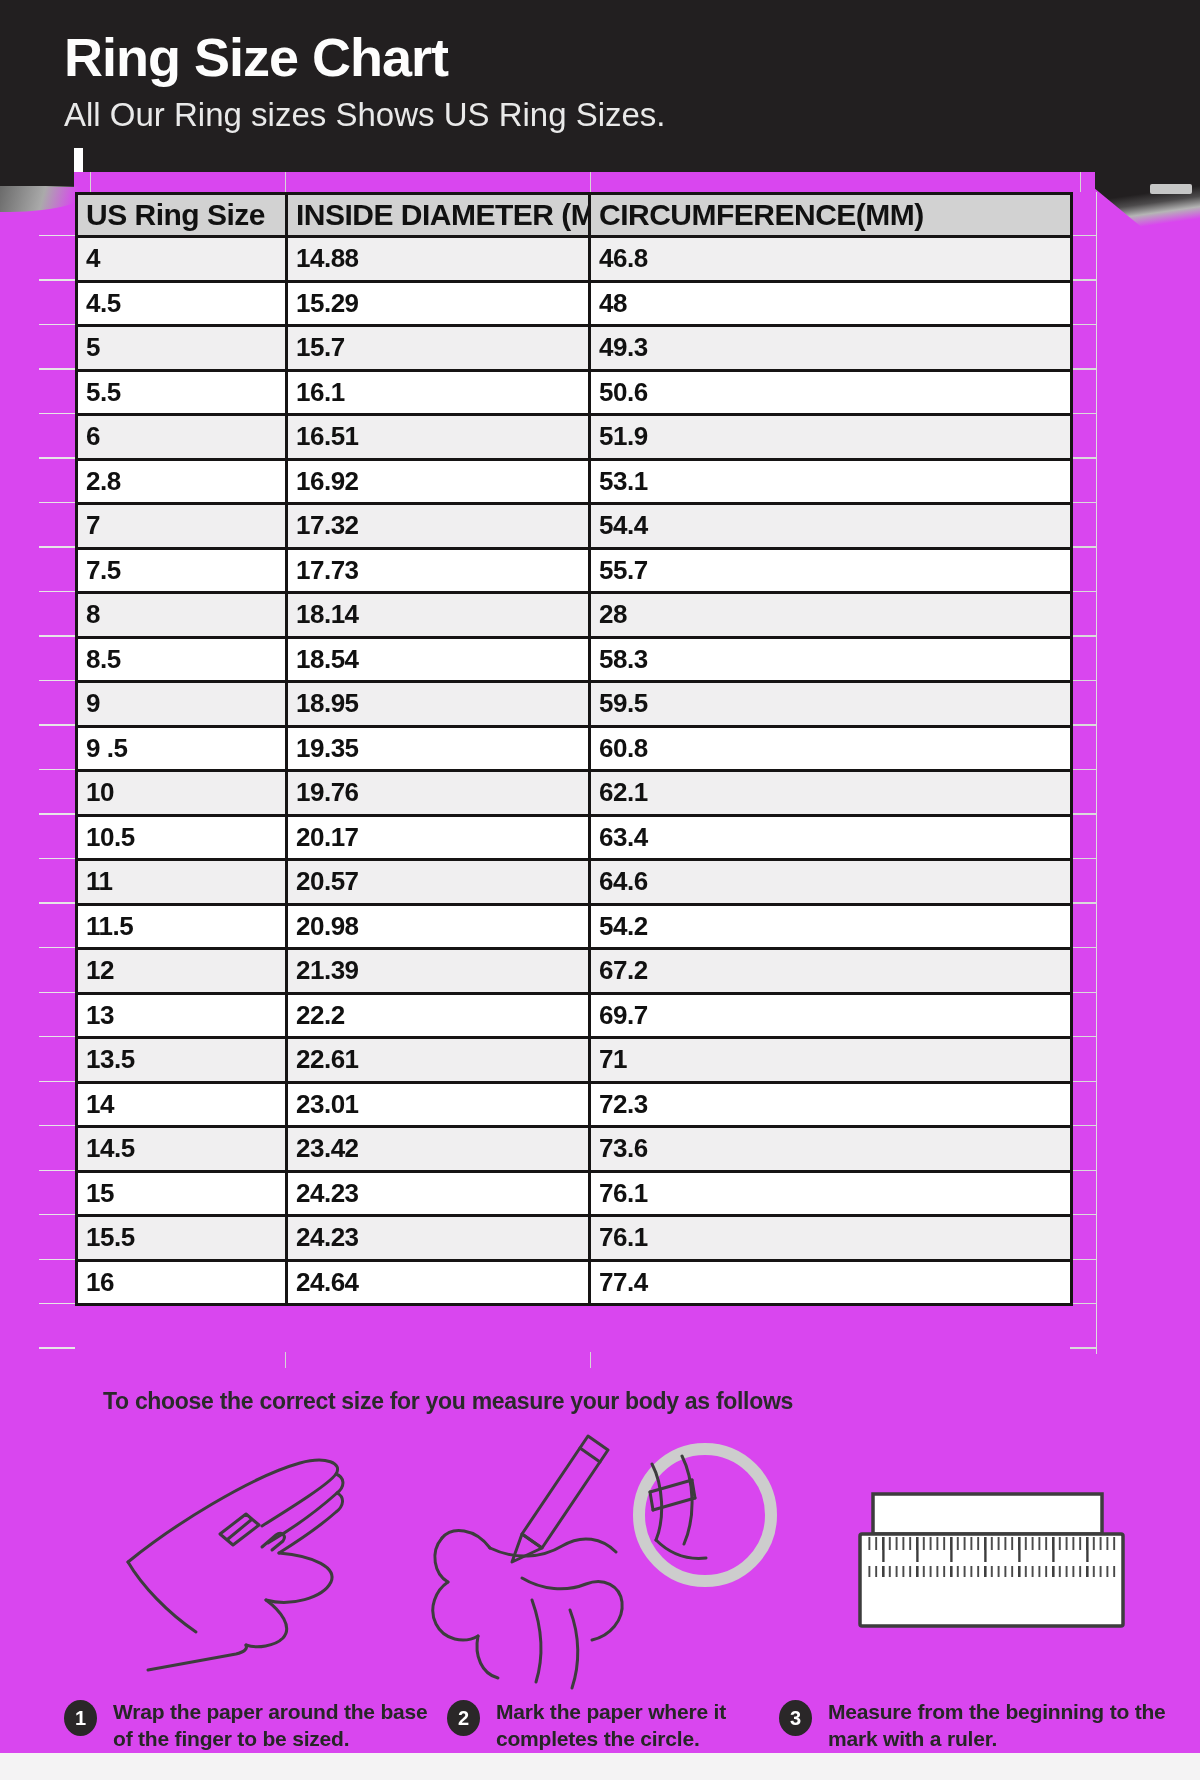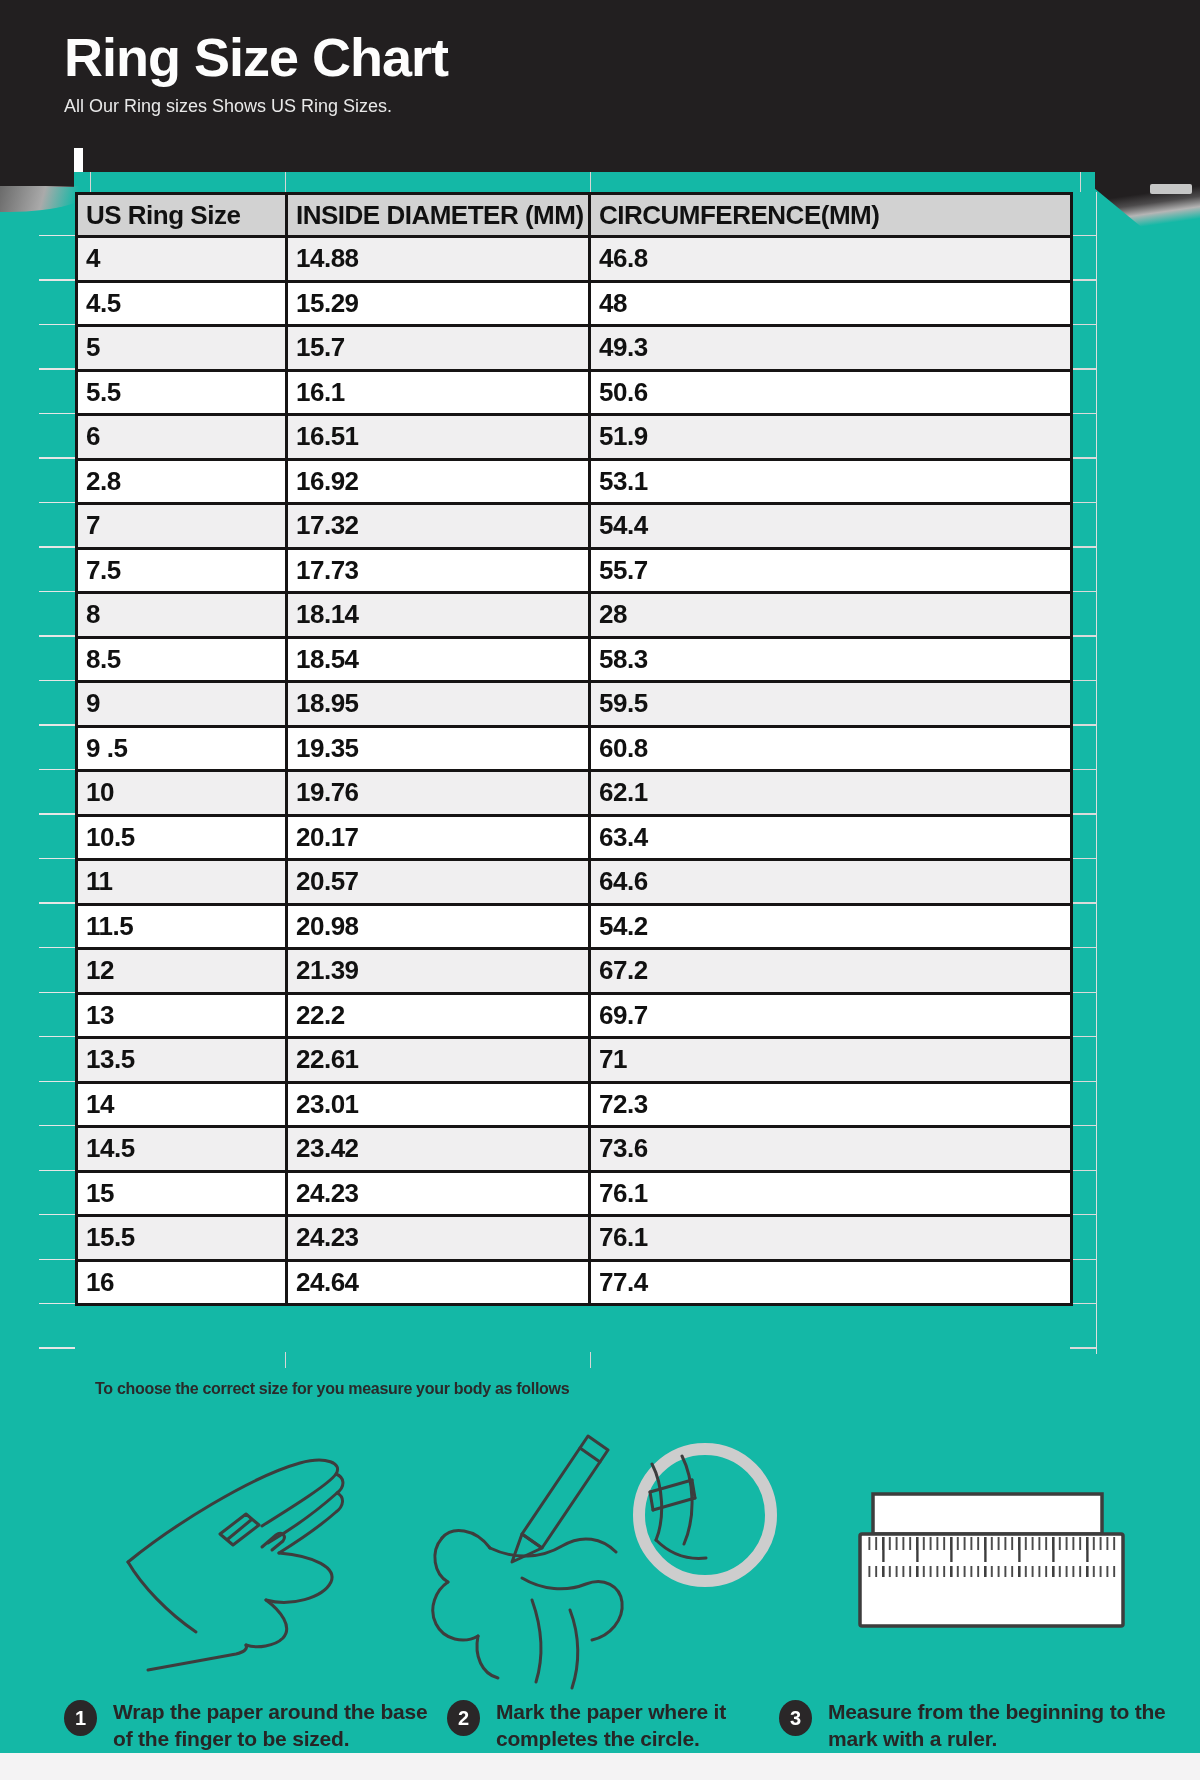--- a/index.html
+++ b/index.html
@@ -1,24 +1,24 @@
 <!DOCTYPE html>
 <html><head>
 <meta charset="utf-8">
 <style>
   html,body{margin:0;padding:0;background:#fff;}
   body{width:1200px;height:1780px;font-family:"Liberation Sans",sans-serif;}
-  #screen{position:relative;width:1200px;height:1780px;overflow:hidden;background:#14b8a6;}
+  #screen{position:relative;width:1200px;height:1780px;overflow:hidden;background:#d946ef;}
 
   
   .banner{position:absolute;left:0;top:0;width:1200px;height:172px;background:#221f20;}
   .banner h1{position:absolute;left:64px;top:26px;margin:0;color:#fdfdfd;
              font-size:54px;font-weight:700;letter-spacing:-1px;}
   .banner p{position:absolute;left:64px;top:96px;margin:0;color:#e9e9e9;
-            font-size:18px;font-weight:500;letter-spacing:0;}
+            font-size:33px;font-weight:500;letter-spacing:0;}
   .banner-stub{position:absolute;left:0;top:172px;width:74px;height:15px;background:#221f20;}
   .banner-swoosh{position:absolute;left:0;top:186px;width:95px;height:26px;
                  background:linear-gradient(105deg,#6a6a6a 0%,#aaa 45%,rgba(255,255,255,0) 78%);
                  border-bottom-right-radius:90% 100%;}
   .banner-notch{position:absolute;left:74px;top:148px;width:9px;height:24px;background:#fff;}
   .banner-wedge{position:absolute;left:1095px;top:172px;width:105px;height:60px;
                 background:linear-gradient(172deg,#221f20 38%,#4d4b4c 52%,#b5b5b5 66%,rgba(255,255,255,0) 82%);
                 clip-path:polygon(0 0,100% 0,100% 92%,50% 100%,0 28%);}
   .banner-wedge-notch{position:absolute;left:1150px;top:184px;width:42px;height:10px;
                 background:#c6c6c6;border-radius:2px;}
@@ -32,27 +32,27 @@
   .tick-right{left:1070px;width:26px;border-right:1px solid #dedede;
     background:repeating-linear-gradient(to bottom,rgba(0,0,0,0) 0 43px,#dadada 43px 44.5px);}
   .bd{position:absolute;top:1352px;height:16px;width:1px;background:#d6d6d6;}
   .bd1{left:285px}.bd2{left:590px}
 
   
   table.ringsize{position:absolute;left:75px;top:192px;width:995px;
                  border-collapse:collapse;table-layout:fixed;}
   table.ringsize th,table.ringsize td{border:3px solid #161414;color:#111;
                  text-align:left;vertical-align:middle;padding:0 4px 0 8px;overflow:hidden;white-space:nowrap;}
-  table.ringsize th{height:40px;background:#d2d2d2;font-size:26px;font-weight:700;letter-spacing:-0.5px;}
+  table.ringsize th{height:40px;background:#d2d2d2;font-size:30px;font-weight:700;letter-spacing:-0.5px;}
   table.ringsize td{height:41.5px;background:#fff;font-size:26px;font-weight:700;letter-spacing:-0.5px;}
   table.ringsize tbody tr:nth-child(odd) td{background:#f0eff0;}
   col.c1{width:210px}col.c2{width:303px}col.c3{width:482px}
 
   
-  .intro{position:absolute;left:95px;top:1380px;margin:0;font-size:16px;font-weight:700;
+  .intro{position:absolute;left:95px;top:1380px;margin:8px;font-size:23px;font-weight:700;
          color:#2a2a2a;letter-spacing:-0.3px;}
 
   .illus{position:absolute;}
   .illus svg{display:block;width:100%;height:100%;}
   .illus-hand{left:120px;top:1450px;width:270px;height:225px;}
   .illus-pencil{left:430px;top:1428px;width:355px;height:265px;}
   .illus-ruler{left:848px;top:1486px;width:285px;height:150px;}
 
   
   .steps{position:absolute;left:0;top:1698px;width:1200px;display:flex;

